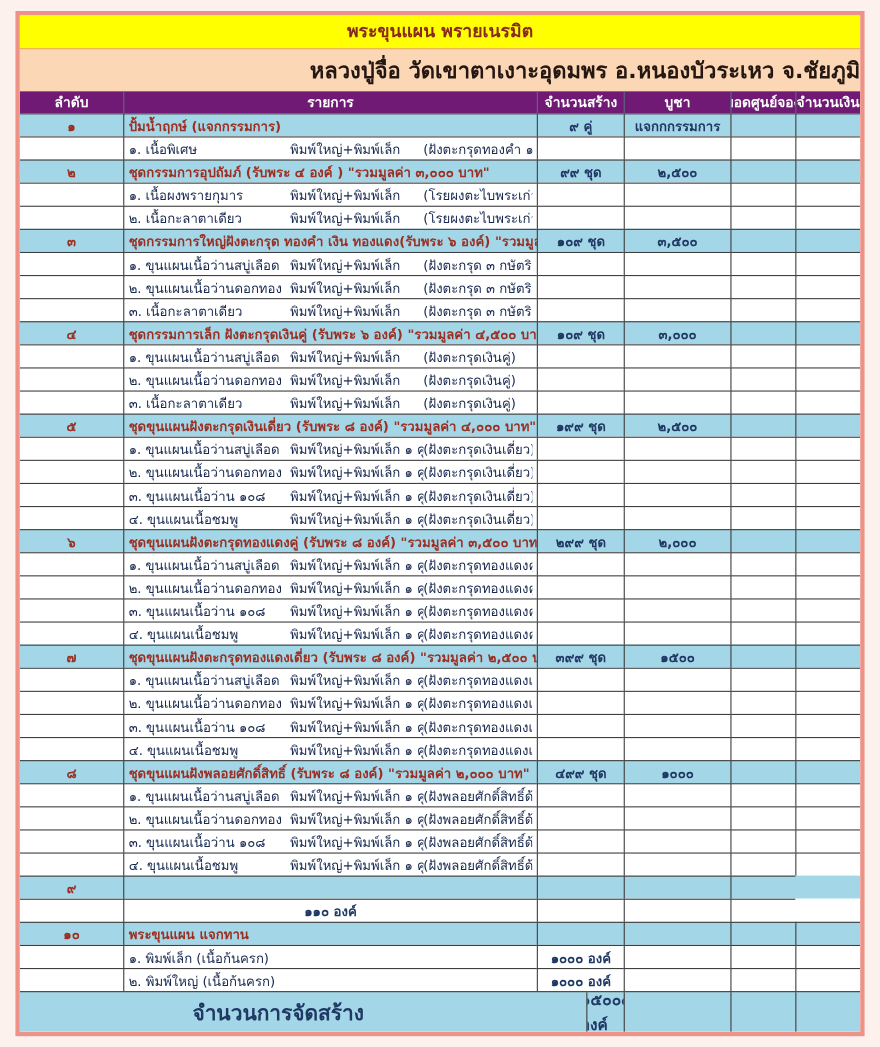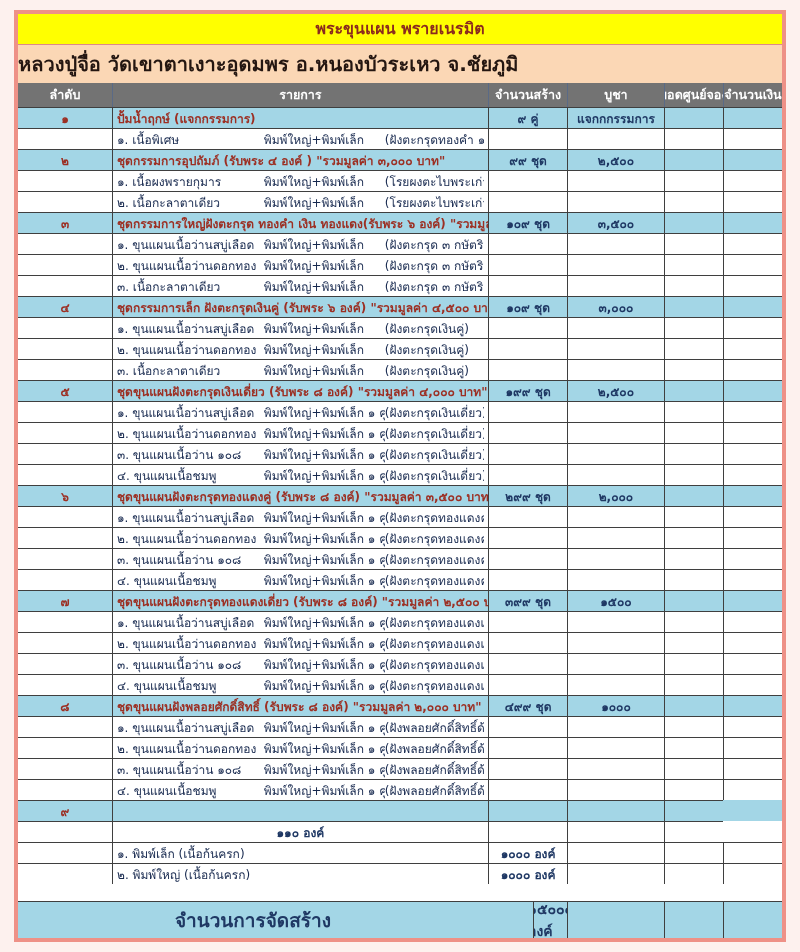--- a/index.html
+++ b/index.html
@@ -1,26 +1,26 @@
 <!DOCTYPE html>
 <html><head>
 <meta charset="utf-8">
 <style>
   html,body{margin:0;padding:0;background:#ffffff;font-family:"DejaVu Sans",sans-serif;}
   .page{width:800px;height:952px;box-sizing:border-box;background:#fdf1ee;padding:10px 14px;}
   .frame{box-sizing:border-box;height:100%;border:4px solid #ee9187;background:#ffffff;display:flex;flex-direction:column;overflow:hidden;}
 
   .title-yellow{background:#ffff00;height:30px;line-height:30px;text-align:center;
     font-weight:bold;font-size:16px;color:#8a2a1e;border-bottom:1px solid #d88;}
-  .title-peach{background:#fbd7b5;height:38px;line-height:38px;text-align:left;
+  .title-peach{background:#fbd7b5;height:38px;line-height:38px;text-align:right;
     font-weight:bold;font-size:20px;color:#241611;}
 
   .grid-row{display:grid;grid-template-columns:12.3% 49.2% 10.4% 12.6% 7.75% 1fr;}
 
-  .thead{background:#737373;color:#ffffff;height:24px;font-size:12.5px;font-weight:bold;}
+  .thead{background:#701a75;color:#ffffff;height:24px;font-size:12.5px;font-weight:bold;}
   .hcell{display:flex;align-items:center;justify-content:center;border-left:1px solid #5a6a86;overflow:hidden;white-space:nowrap;}
   .hcell:first-child{border-left:none;}
 
   .tbody{flex:1;}
   .row{height:21px;font-size:12px;}
   .row .cell{display:flex;align-items:center;border-left:1px solid #3f3f3f;border-top:1px solid #3f3f3f;
     padding:0 4px;overflow:hidden;white-space:nowrap;box-sizing:border-box;}
   .row .cell:first-child{border-left:none;}
   .row .center{justify-content:center;padding:0 1px;}
 
@@ -487,20 +487,28 @@
           <div class="cell "></div>
           <div class="cell "></div>
         </div>
         <div class="row item grid-row">
           <div class="cell center"></div>
           <div class="cell num center">๑๑๐ องค์</div>
           <div class="cell "></div>
           <div class="cell "></div>
           <div class="cell "></div>
         </div>
+        <div class="row group grid-row">
+          <div class="cell no center">๑๐</div>
+          <div class="cell gtitle">พระขุนแผน แจกทาน</div>
+          <div class="cell num center"></div>
+          <div class="cell num center"></div>
+          <div class="cell "></div>
+          <div class="cell "></div>
+        </div>
         <div class="row item grid-row">
           <div class="cell center"></div>
           <div class="cell ">
             <span class="icontent">
               <span class="inote">๑. พิมพ์เล็ก (เนื้อก้นครก)</span>
             </span>
           </div>
           <div class="cell num center">๑๐๐๐ องค์</div>
           <div class="cell "></div>
           <div class="cell "></div>

